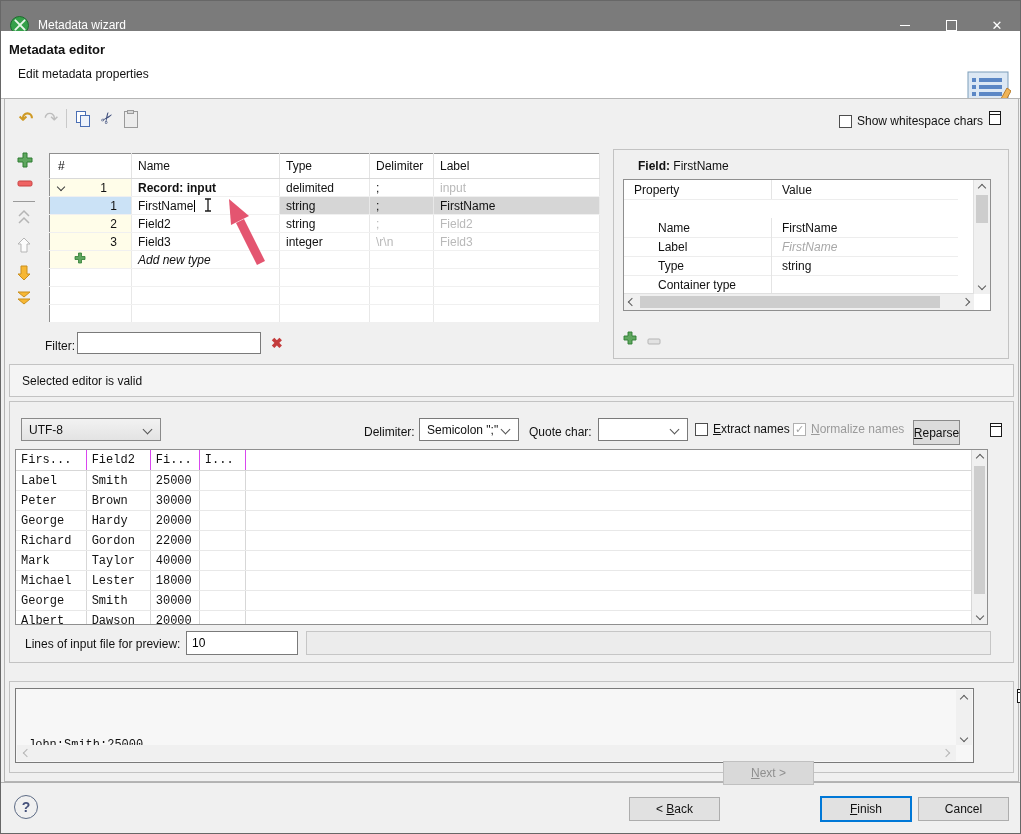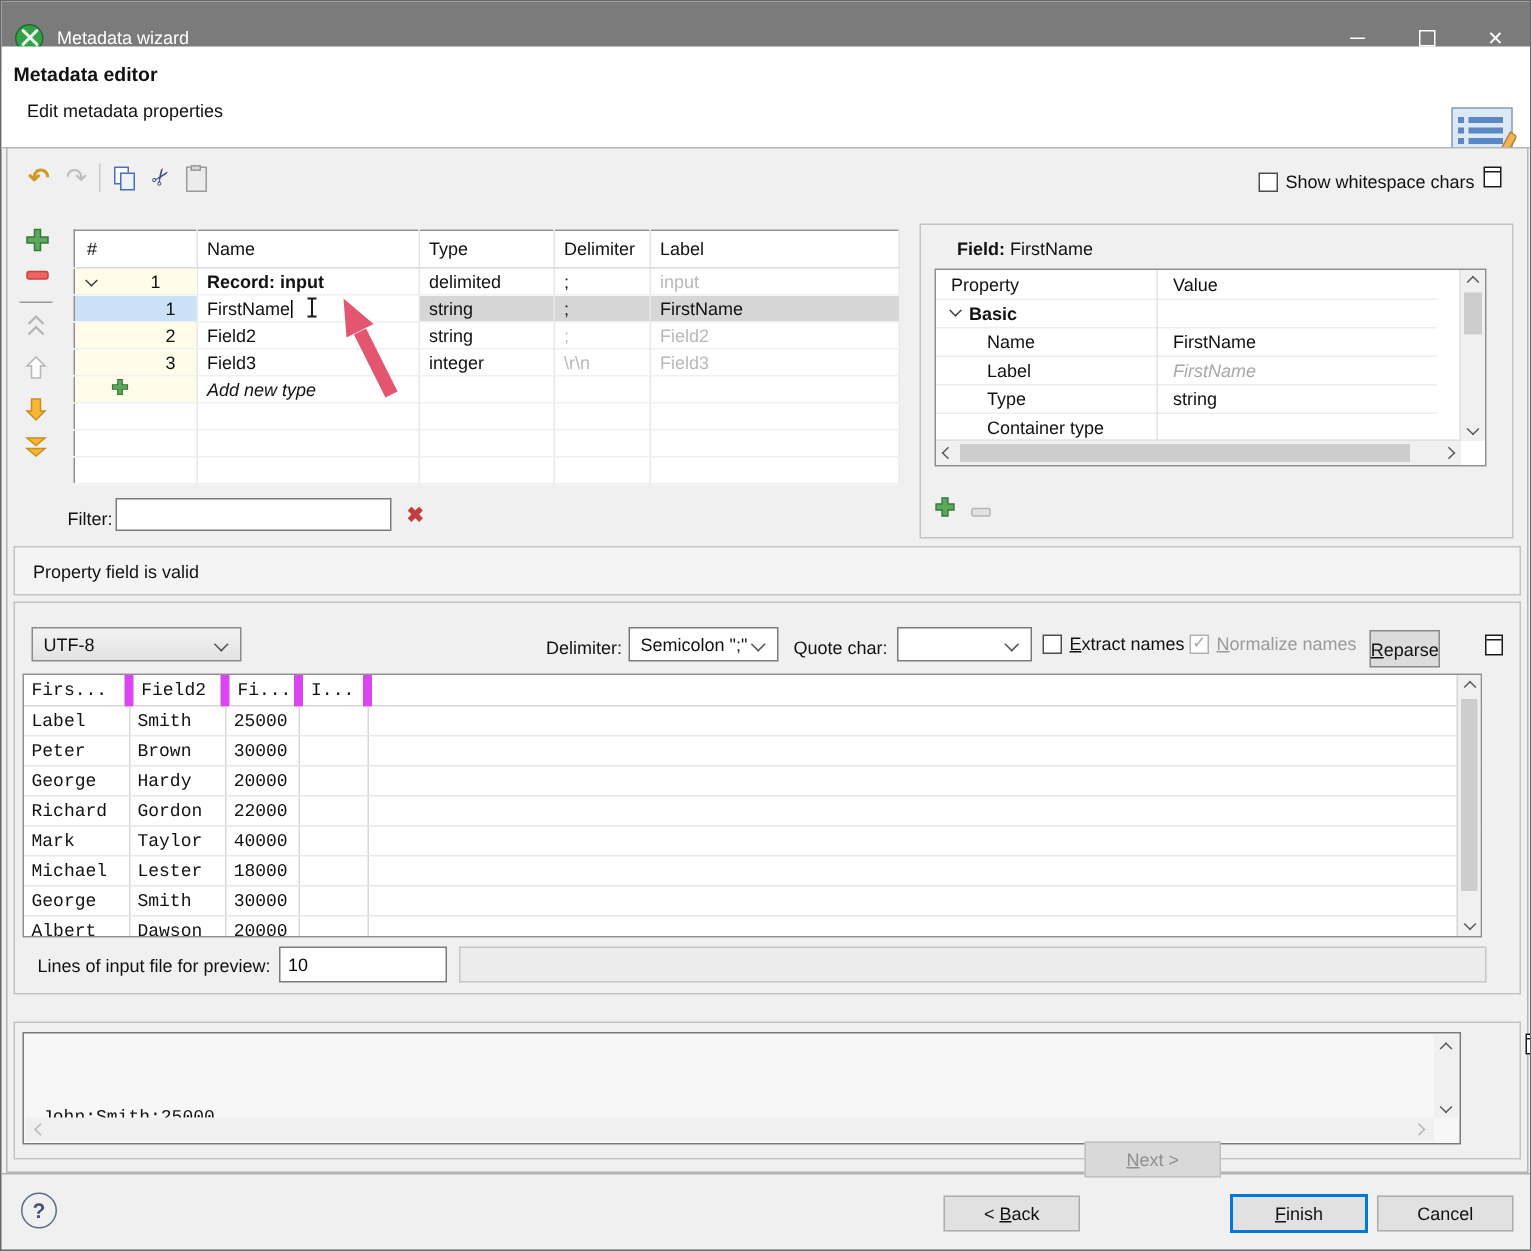--- a/index.html
+++ b/index.html
@@ -70,21 +70,21 @@
   .prow{position:absolute;left:0;width:334px;height:19px;border-bottom:1px solid #ededed;display:flex;align-items:center;}
   .pcol1{width:148px;box-sizing:border-box;padding-left:10px;border-right:1px solid #e4e4e4;height:100%;display:flex;align-items:center;}
   .pcol2{flex:1;padding-left:10px;display:flex;align-items:center;height:100%;}
   
   .sb{background:#f0f0f0;position:absolute;}
   .sb .thumb{position:absolute;background:#cdcdcd;}
   .sbarr{position:absolute;display:flex;align-items:center;justify-content:center;}
   
   .mono{font-family:"Liberation Mono","DejaVu Sans Mono",monospace;}
   .gtable{width:971px;}
-  .gtable th{font-weight:normal;text-align:left;padding:0 0 0 5px;height:20px;border-bottom:1px solid #d7d7d7;border-right:6px solid #d946ef;font-size:12px;}
+  .gtable th{font-weight:normal;text-align:left;padding:0 0 0 5px;height:20px;border-bottom:1px solid #d7d7d7;border-right:1px solid #d946ef;font-size:12px;}
   .gtable td{padding:0 0 0 5px;height:19px;border-bottom:1px solid #e8e8e8;border-right:1px solid #d7d7d7;font-size:12px;white-space:nowrap;}
   .caret{display:inline-block;width:1px;height:12px;background:#000;vertical-align:-2px;margin-left:1px;}
   u{text-decoration:underline;}
   input{font-family:"Liberation Sans",sans-serif;}
 </style>
 </head>
 <body>
 
 <div class="window">
 
@@ -278,27 +278,20 @@
   <div class="groupbox" style="left:612px;top:148px;width:396px;height:210px;"></div>
   <div class="abs" style="left:622px;top:158px;padding-left:15px;">
     <b>Field:</b>
     <span>FirstName</span>
   </div>
   <div class="ptable">
     <div class="prow" style="top:0;">
       <div class="pcol1">Property</div>
       <div class="pcol2">Value</div>
     </div>
-    <div class="prow" style="top:19px;">
-      <div class="pcol1" style="font-weight:bold;">
-          <span class="chev-s dn" style="margin:-3px 6px 0 0;border-color:#3c3c3c;"></span>
-          <span>Basic</span>
-        </div>
-      <div class="pcol2"></div>
-    </div>
     <div class="prow" style="top:38px;">
       <div class="pcol1" style="padding-left:34px;">Name</div>
       <div class="pcol2">FirstName</div>
     </div>
     <div class="prow" style="top:57px;">
       <div class="pcol1" style="padding-left:34px;">Label</div>
       <div class="pcol2" style="font-style:italic;color:#a8a8a8;">FirstName</div>
     </div>
     <div class="prow" style="top:76px;">
       <div class="pcol1" style="padding-left:34px;">Type</div>
@@ -335,21 +328,21 @@
       </svg>
   </div>
   <div class="abs" style="left:646px;top:334px;">
     <svg width="14" height="8">
         <rect x="1" y="1" width="12" height="5" rx="1" fill="#e2e2e2" stroke="#b5b5b5"></rect>
       </svg>
   </div>
 
   
   <div class="groupbox" style="left:8px;top:363px;width:1005px;height:33px;background:#f4f4f4;">
-    <span style="position:absolute;left:12px;top:9px;">Property field is valid</span>
+    <span style="position:absolute;left:12px;top:9px;">Selected editor is valid</span>
   </div>
 
   
   <div class="groupbox" style="left:8px;top:400px;width:1005px;height:262px;"></div>
 
   <div class="combo combo-gray" style="left:20px;top:417px;width:140px;">
     <span>UTF-8</span>
       <span class="chev"></span>
   </div>
   <span class="abs" style="left:363px;top:424px;">Delimiter:</span>

